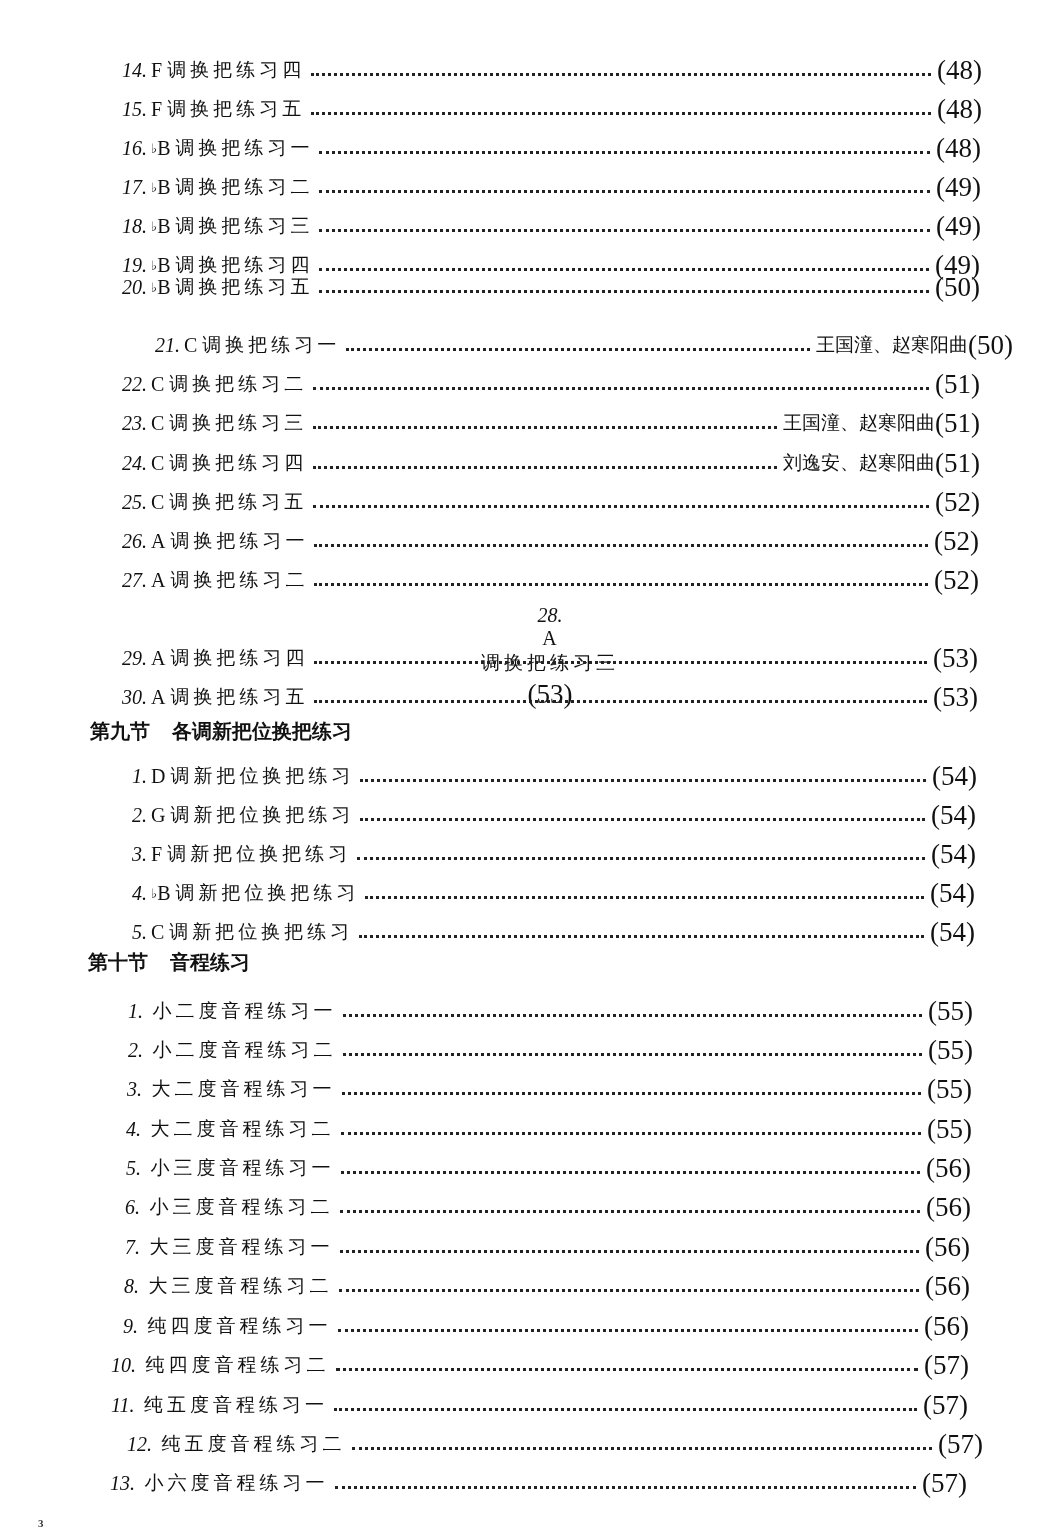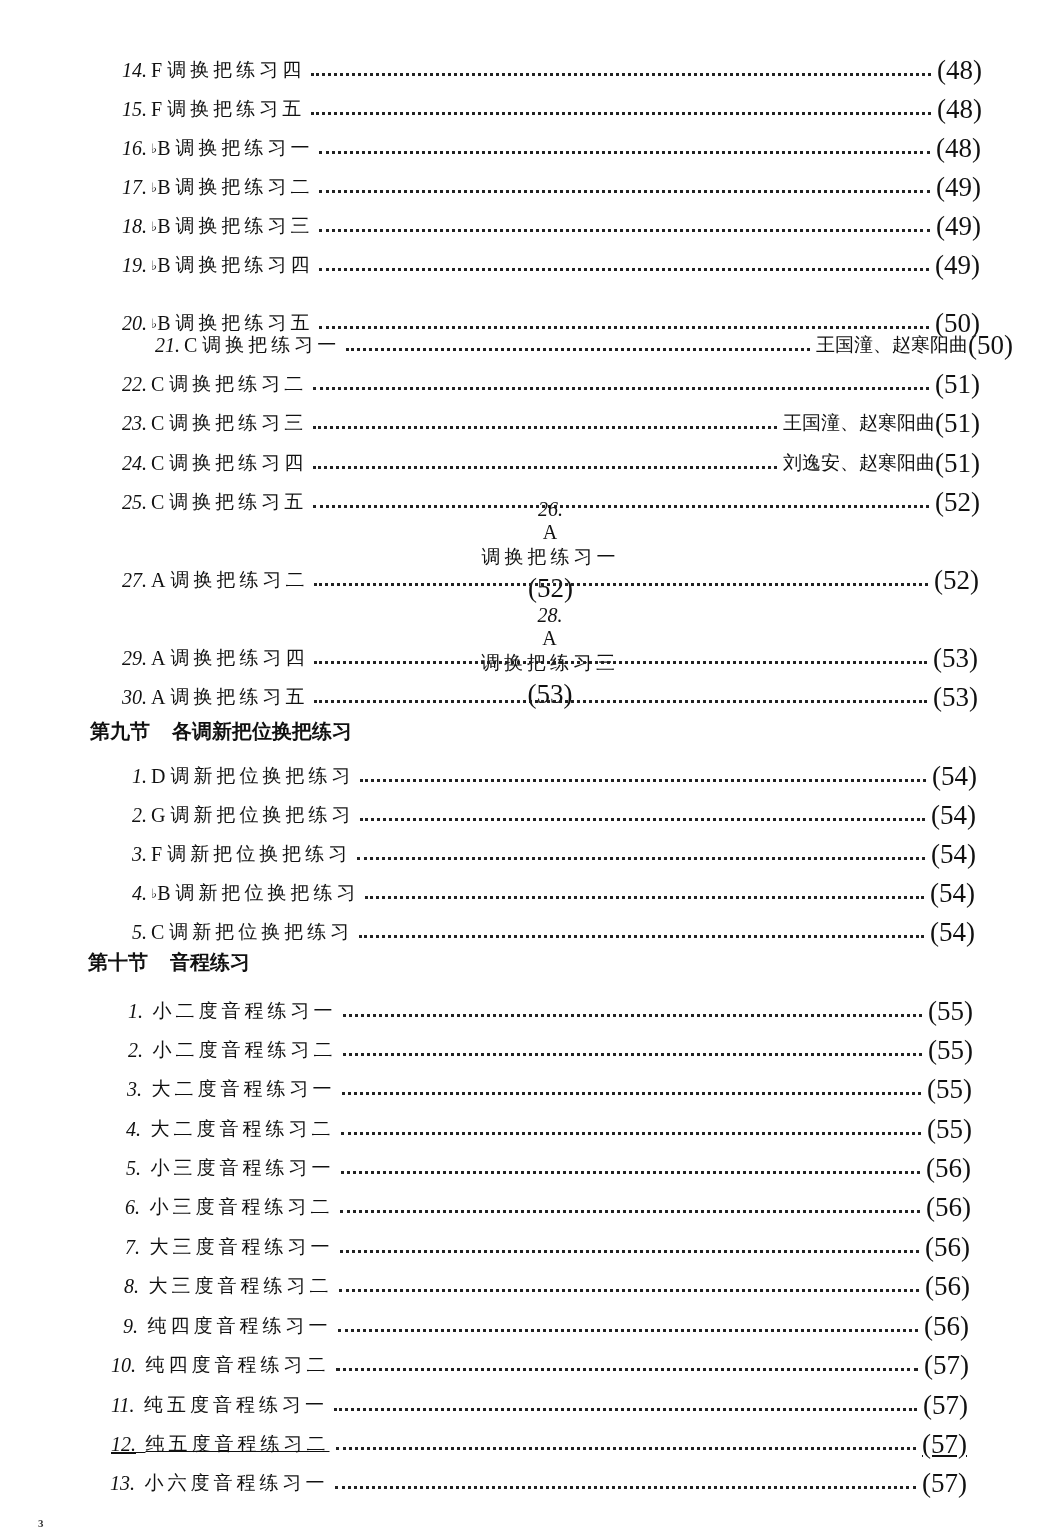--- a/index.html
+++ b/index.html
@@ -61,21 +61,21 @@
       <span class="page">(49)</span>
     </div>
     <div class="row" style="top: 250px; left: 122px; width: 858px;">
       <span class="num">19.</span>
       <span class="flat">♭</span>
       <span class="key" style="margin-left: 0px;">B</span>
       <span class="title">调换把练习四</span>
       <span class="leader"></span>
       <span class="page">(49)</span>
     </div>
-    <div class="row" style="top: 308px; left: 122px; width: 858px;">
+    <div class="row" style="top: 272px; left: 122px; width: 858px;">
       <span class="num">20.</span>
       <span class="flat">♭</span>
       <span class="key" style="margin-left: 0px;">B</span>
       <span class="title">调换把练习五</span>
       <span class="leader"></span>
       <span class="page">(50)</span>
     </div>
     <div class="row" style="top: 330px; left: 122px; width: 858px; margin-left: 33px;">
       <span class="num">21.</span>
       <span class="key">C</span>
@@ -107,21 +107,21 @@
       <span class="credit">刘逸安、赵寒阳曲</span>
       <span class="page">(51)</span>
     </div>
     <div class="row" style="top: 487px; left: 122px; width: 858px;">
       <span class="num">25.</span>
       <span class="key">C</span>
       <span class="title">调换把练习五</span>
       <span class="leader"></span>
       <span class="page">(52)</span>
     </div>
-    <div class="row" style="top: 498px; left: 122px; width: 857px; flex-direction: column;">
+    <div class="row" style="top: 526px; left: 122px; width: 857px;">
       <span class="num">26.</span>
       <span class="key">A</span>
       <span class="title">调换把练习一</span>
       <span class="leader"></span>
       <span class="page">(52)</span>
     </div>
     <div class="row" style="top: 565px; left: 122px; width: 857px;">
       <span class="num">27.</span>
       <span class="key">A</span>
       <span class="title">调换把练习二</span>
@@ -257,21 +257,21 @@
       <span class="leader"></span>
       <span class="page">(57)</span>
     </div>
     <div class="row" style="top: 1390px; left: 111px; width: 857px;">
       <span class="num">11.</span>
       <span> </span>
       <span class="title">纯五度音程练习一</span>
       <span class="leader"></span>
       <span class="page">(57)</span>
     </div>
-    <div class="row" style="top: 1429px; left: 111px; width: 856px; text-decoration: underline;">
+    <div class="row" style="top: 1429px; left: 127px; width: 856px;">
       <span class="num">12.</span>
       <span> </span>
       <span class="title">纯五度音程练习二</span>
       <span class="leader"></span>
       <span class="page">(57)</span>
     </div>
     <div class="row" style="top: 1468px; left: 110px; width: 857px;">
       <span class="num">13.</span>
       <span> </span>
       <span class="title">小六度音程练习一</span>

